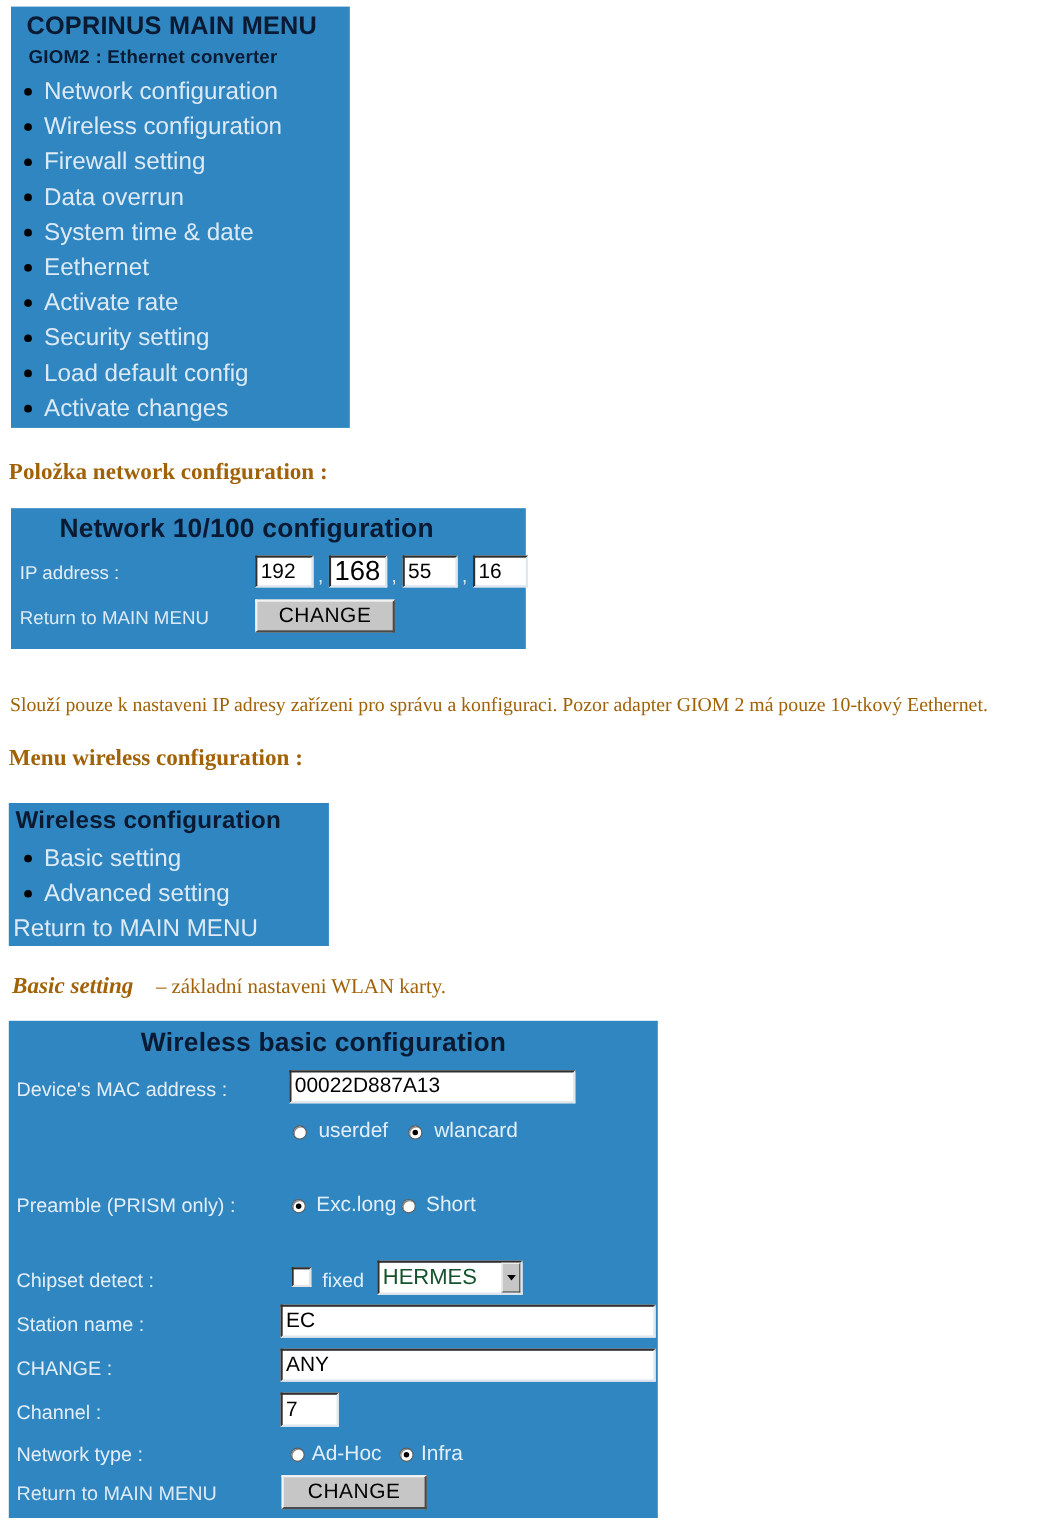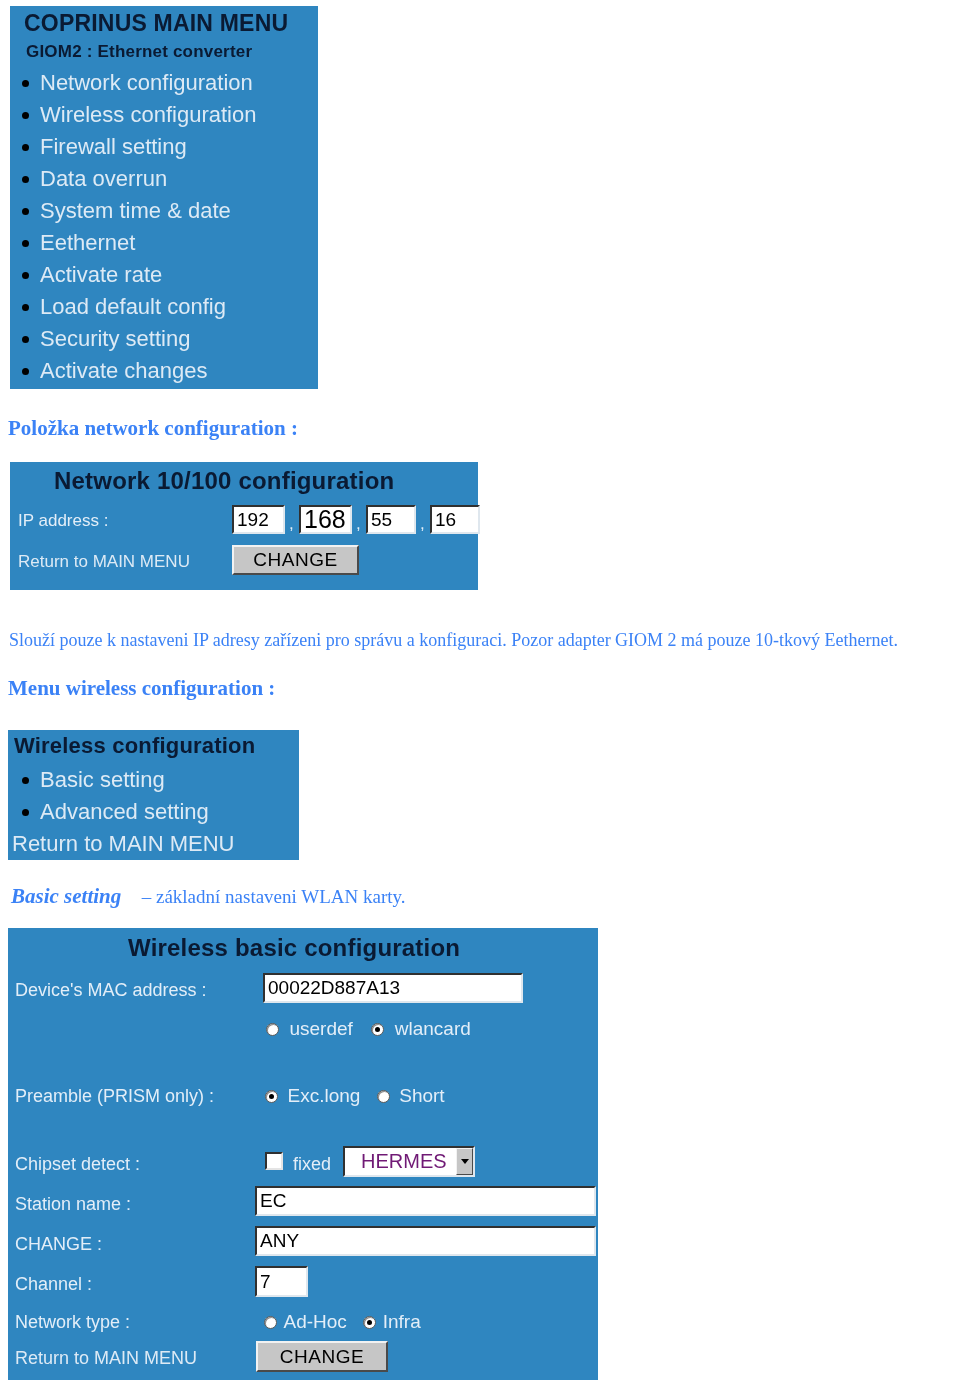--- a/index.html
+++ b/index.html
@@ -94,27 +94,27 @@
     border-top: 2px solid #303030;
     border-left: 2px solid #303030;
     border-right: 2px solid #e4e4e4;
     border-bottom: 2px solid #e4e4e4;
     display: inline-block;
     vertical-align: middle;
     cursor: pointer;
   }
   .sel {
     background: #fff;
-    color: #701a75;
+    color: #14532d;
     border-top: 2px solid #303030;
     border-left: 2px solid #303030;
     border-right: 2px solid #dfe7ee;
     border-bottom: 2px solid #dfe7ee;
     display: flex; align-items: center;
-    padding-left: 16px;
+    padding-left: 3px;
     cursor: pointer;
   }
   .sel .arrowbox {
     margin-left: auto;
     width: 17px;
     align-self: stretch;
     background: #c6c6c6;
     border-top: 1px solid #f2f2f2;
     border-left: 1px solid #f2f2f2;
     border-right: 1px solid #4a4a4a;
@@ -125,21 +125,21 @@
     width: 0; height: 0;
     border-left: 4px solid transparent;
     border-right: 4px solid transparent;
     border-top: 5px solid #000;
   }
 
   
   .prose {
     position: absolute;
     font-family: "Liberation Serif", serif;
-    color: #3b82f6;
+    color: #a16207;
   }
   .prose.bold { font-weight: bold; }
   .prose.bolditalic { font-weight: bold; font-style: italic; }
   .lbl { color: #e3eef8; white-space: nowrap; }
   .radlabel { color: #e3eef8; white-space: nowrap; vertical-align: middle; }
 </style>
 </head>
 <body>
 
 <div class="page">
@@ -172,25 +172,25 @@
       <li style="height:32px; line-height:32px; font-size:22px;">
         <span class="bullet"></span>
         <span>Eethernet</span>
       </li>
       <li style="height:32px; line-height:32px; font-size:22px;">
         <span class="bullet"></span>
         <span>Activate rate</span>
       </li>
       <li style="height:32px; line-height:32px; font-size:22px;">
         <span class="bullet"></span>
+        <span>Security setting</span>
+      </li>
+      <li style="height:32px; line-height:32px; font-size:22px;">
+        <span class="bullet"></span>
         <span>Load default config</span>
-      </li>
-      <li style="height:32px; line-height:32px; font-size:22px;">
-        <span class="bullet"></span>
-        <span>Security setting</span>
       </li>
       <li style="height:32px; line-height:32px; font-size:22px;">
         <span class="bullet"></span>
         <span>Activate changes</span>
       </li>
     </ul>
   </div>
 
   <div class="prose bold" style="left:8px; top:416px; font-size:21px;">Položka network configuration :</div>
 
@@ -264,21 +264,21 @@
     <div style="position:absolute; left:258px; top:90px; white-space:nowrap;">
       <span class="radio"></span>
       <span class="radlabel" style="font-size:19px; margin-left:6px; margin-right:14px;">userdef</span>
       <span class="radio on"></span>
       <span class="radlabel" style="font-size:19px; margin-left:6px;">wlancard</span>
     </div>
 
     <div class="lbl" style="position:absolute; left:7px; top:158px; font-size:18px;">Preamble (PRISM only) :</div>
     <div style="position:absolute; left:257px; top:157px; white-space:nowrap;">
       <span class="radio on"></span>
-      <span class="radlabel" style="font-size:19px; margin-left:5px; margin-right:12px;">Exc.long</span>
+      <span class="radlabel" style="font-size:19px; margin-left:5px; ">Exc.long</span>
       <span class="radio"></span>
       <span class="radlabel" style="font-size:19px; margin-left:5px;">Short</span>
     </div>
 
     <div class="lbl" style="position:absolute; left:7px; top:226px; font-size:18px;">Chipset detect :</div>
     <span class="chk" style="position:absolute; left:257px; top:224px; width:18px; height:18px;"></span>
     <div class="lbl" style="position:absolute; left:285px; top:226px; font-size:18px;">fixed</div>
     <div class="sel" style="position:absolute; left:335px; top:218px; width:132px; height:31px;">
       <span style="font-size:20px;">HERMES</span>
       <span class="arrowbox">

